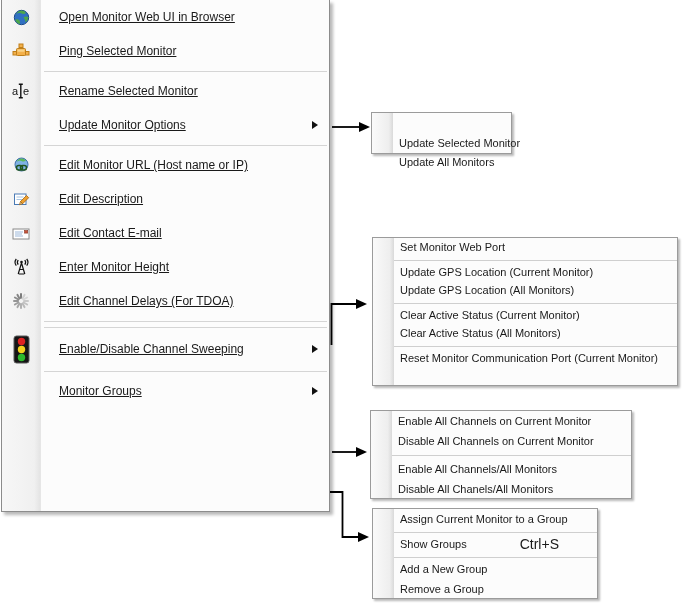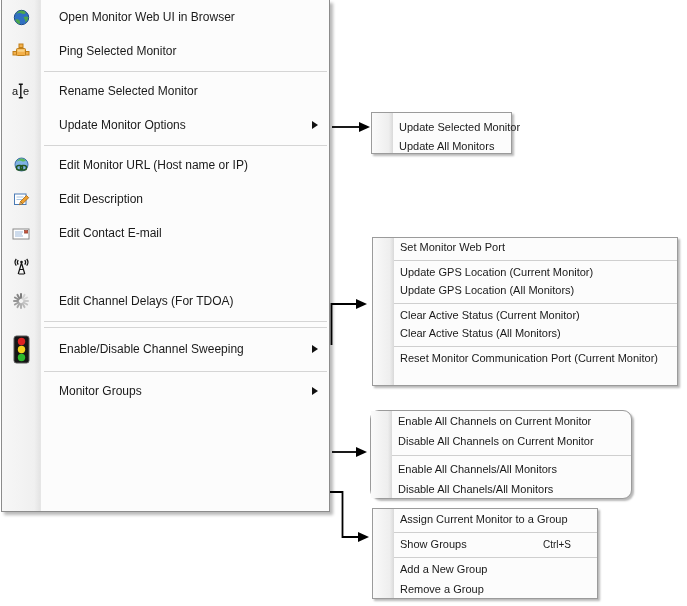--- a/index.html
+++ b/index.html
@@ -5,46 +5,46 @@
   html,body{margin:0;padding:0;background:#fff;}
   #canvas{position:relative;width:687px;height:606px;background:#fff;overflow:hidden;
           font-family:"Liberation Sans",sans-serif;color:#1a1a1a;}
 
   
   .menu{position:absolute;left:1px;top:0;width:329px;height:512px;background:#fcfcfc;
         border:1px solid #8c8c8c;border-top:none;box-sizing:border-box;
         box-shadow:3px 3px 3px rgba(0,0,0,.28);display:flex;flex-direction:column;}
   .menu .gutter{position:absolute;left:0;top:0;bottom:0;width:38px;
         background:linear-gradient(to right,#f7f7f7,#f0f0f0 85%,#e4e4e4);border-right:1px solid #e6e6e6;}
-  .mi{position:relative;display:flex;align-items:center;height:34px;flex:0 0 auto;z-index:1;}
+  .mi{position:relative;display:flex;align-items:center;height:34px;flex:0 0 auto;z-index:1;text-decoration:underline;}
   .mi.tall{height:38px;justify-content:center;}
   .ic{width:38px;display:flex;align-items:center;justify-content:center;flex:0 0 38px;}
   .lbl{font-size:12px;padding-left:19px;white-space:nowrap;}
   .sub-arrow{margin-left:auto;margin-right:11px;width:0;height:0;
         border-left:6px solid #111;border-top:4.5px solid transparent;border-bottom:4.5px solid transparent;}
   .msep{height:6px;flex:0 0 auto;position:relative;z-index:1;}
   .msep::after{content:"";position:absolute;left:42px;right:2px;top:3px;height:1px;background:#d5d5d5;}
 
   
   .submenu{position:absolute;background:#fcfcfc;border:1px solid #9b9b9b;box-sizing:border-box;
         box-shadow:2px 2px 2px rgba(0,0,0,.28);}
   .submenu .sgutter{position:absolute;left:0;top:0;bottom:0;width:21px;
         background:linear-gradient(to right,#fafafa,#eeeeee 80%,#d9d9d9);}
   .smi{position:relative;display:flex;align-items:center;padding-left:27px;font-size:11px;
         white-space:nowrap;z-index:1;}
   .ssep{position:relative;z-index:1;}
   .ssep::after{content:"";position:absolute;left:21px;right:0;top:50%;height:1px;background:#cfcfcf;}
-  .shortcut{margin-left:auto;padding-right:26px;font-size:10px;}
-
-  #sub-update{left:371px;top:112px;width:141px;height:42px;padding-top:4px;}
+  .shortcut{margin-left:auto;padding-right:38px;font-size:14px;}
+
+  #sub-update{left:371px;top:112px;width:141px;height:42px;padding-top:20px;}
   #sub-update .smi{height:19px;}
   #sub-comm{left:372px;top:237px;width:306px;height:149px;}
   #sub-comm .smi{height:18px;}
   #sub-comm .ssep{height:7px;}
-  #sub-sweep{left:370px;top:410px;width:262px;height:89px;border-radius:9px;}
+  #sub-sweep{left:370px;top:410px;width:262px;height:89px;}
   #sub-sweep .smi{height:20px;}
   #sub-sweep .ssep{height:8px;}
   #sub-groups{left:372px;top:508px;width:226px;height:91px;}
   #sub-groups .smi{height:20px;}
   #sub-groups .ssep{height:5px;}
 
   
   #connectors{position:absolute;left:0;top:0;width:687px;height:606px;pointer-events:none;z-index:5;}
 </style>
 </head>
@@ -144,20 +144,21 @@
             <g stroke="#111" stroke-width="1.2" fill="none">
               <path d="M9.5 5 6.2 16M9.5 5l3.3 11M7.4 11.5h4.2M6.8 16h5.4"></path>
               <path d="M6.2 2q-1.7 2.2 0 4.6"></path>
               <path d="M4.3 1q-2.6 3.2 0 6.6"></path>
               <path d="M12.8 2q1.7 2.2 0 4.6"></path>
               <path d="M14.7 1q2.6 3.2 0 6.6"></path>
             </g>
             <circle cx="9.5" cy="4" r="1.3" fill="#111"></circle>
           </svg>
       </span>
+      <span class="lbl">Enter Monitor Height</span>
     </div>
 
     <div class="mi">
       <span class="ic">
         <svg width="16" height="16" viewBox="0 0 16 16">
             <g stroke-width="2" stroke-linecap="round">
               <line x1="11" y1="8" x2="15" y2="8" stroke="#c9c9c9"></line>
               <line x1="10.6" y1="9.5" x2="14.1" y2="11.5" stroke="#c2c2c2"></line>
               <line x1="9.5" y1="10.6" x2="11.5" y2="14.1" stroke="#bababa"></line>
               <line x1="8" y1="11" x2="8" y2="15" stroke="#b1b1b1"></line>

